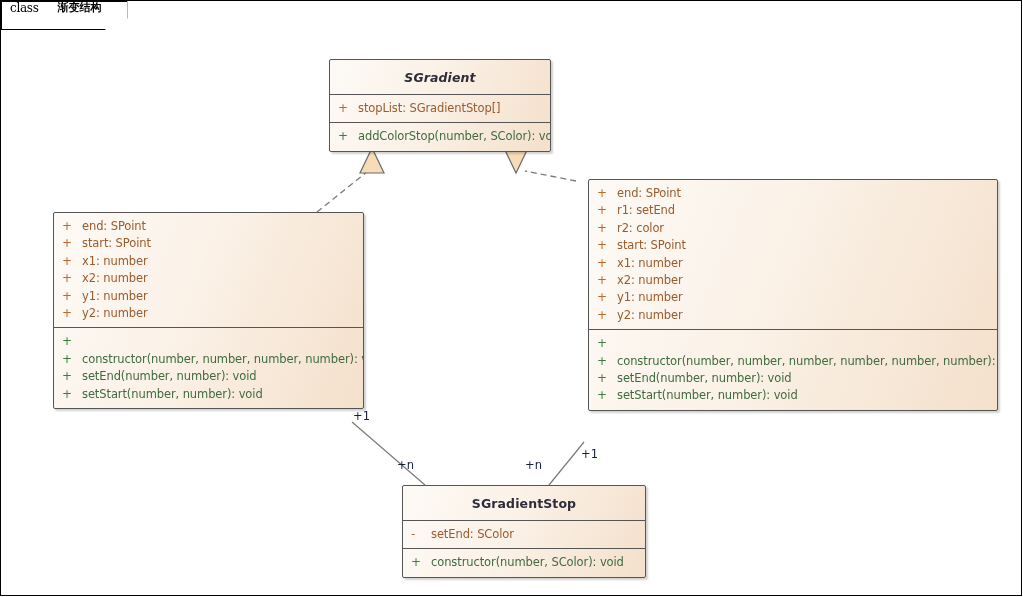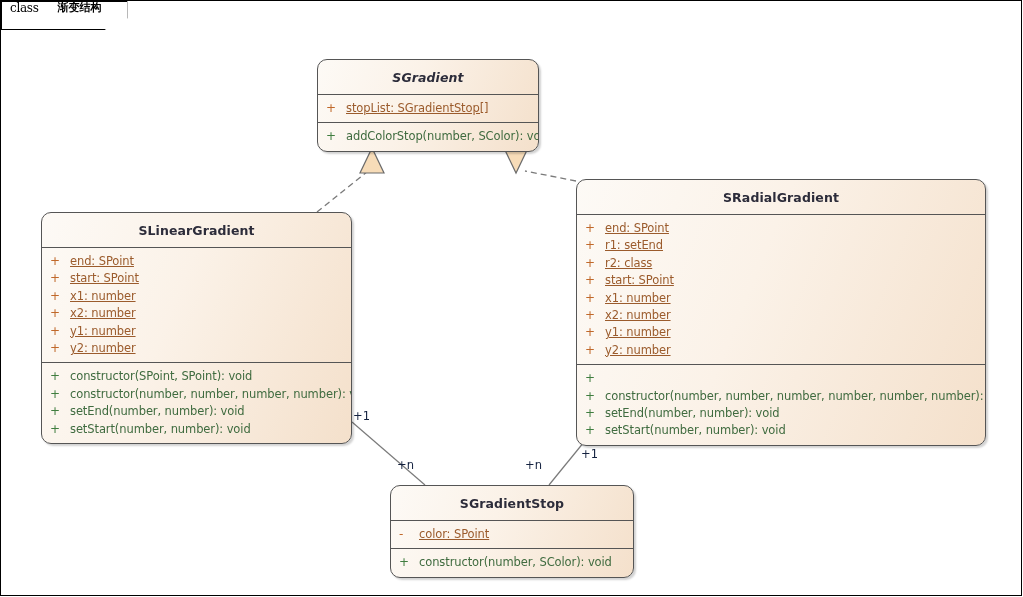--- a/index.html
+++ b/index.html
@@ -71,24 +71,25 @@
     width: 1023px;
     height: 597px;
     pointer-events: none;
   }
 
   
   .uml-class {
     position: absolute;
     box-sizing: border-box;
     border: 1px solid #555555;
-    border-radius: 10px;
+    border-radius: 2px;
     background-image: linear-gradient(112deg, #fdfaf6 0%, #fbf2e8 42%, #f4e0cb 100%);
     box-shadow: 2px 2px 2px rgba(0,0,0,0.18);
     overflow: hidden;
+    margin-left: 12px;
   }
   .uml-header {
     text-align: center;
     font-size: 12.5px;
     font-weight: bold;
     color: #2c2c3a;
     padding: 10px 6px 9px 6px;
     border-bottom: 1px solid #555555;
     letter-spacing: 0.1px;
   }
@@ -109,21 +110,21 @@
     white-space: nowrap;
     padding-left: 8px;
   }
   .vis {
     width: 20px;
     flex: 0 0 20px;
     font-size: 12px;
     font-weight: normal;
   }
   .uml-row.attr .vis { color: #c0682a; }
-  .uml-row.attr .member { color: #9b5b2c; text-decoration: underline; }
+  .uml-row.attr .member { color: #9b5b2c; }
   .uml-row.meth .vis { color: #3f7d3f; }
   .uml-row.meth .member { color: #3f6b3f; }
   .member { letter-spacing: -0.1px; }
 
   
   .mult-label {
     position: absolute;
     font-size: 11.5px;
     color: #13213f;
     font-family: "DejaVu Sans", "Liberation Sans", sans-serif;
@@ -171,21 +172,20 @@
     </div>
     <div class="uml-section">
       <div class="uml-row meth">
         <span class="vis">+</span>
         <span class="member">addColorStop(number, SColor): void</span>
       </div>
     </div>
   </div>
 
   <div class="uml-class" id="box-slineargradient" style="left:40px; top:211px; width:311px;">
-    <div class="uml-header">SLinearGradient</div>
     <div class="uml-section">
       <div class="uml-row attr">
         <span class="vis">+</span>
         <span class="member">end: SPoint</span>
       </div>
       <div class="uml-row attr">
         <span class="vis">+</span>
         <span class="member">start: SPoint</span>
       </div>
       <div class="uml-row attr">
@@ -201,51 +201,49 @@
         <span class="member">y1: number</span>
       </div>
       <div class="uml-row attr">
         <span class="vis">+</span>
         <span class="member">y2: number</span>
       </div>
     </div>
     <div class="uml-section">
       <div class="uml-row meth">
         <span class="vis">+</span>
-        <span class="member">constructor(SPoint, SPoint): void</span>
       </div>
       <div class="uml-row meth">
         <span class="vis">+</span>
         <span class="member">constructor(number, number, number, number): void</span>
       </div>
       <div class="uml-row meth">
         <span class="vis">+</span>
         <span class="member">setEnd(number, number): void</span>
       </div>
       <div class="uml-row meth">
         <span class="vis">+</span>
         <span class="member">setStart(number, number): void</span>
       </div>
     </div>
   </div>
 
   <div class="uml-class" id="box-sradialgradient" style="left:575px; top:178px; width:410px;">
-    <div class="uml-header">SRadialGradient</div>
     <div class="uml-section">
       <div class="uml-row attr">
         <span class="vis">+</span>
         <span class="member">end: SPoint</span>
       </div>
       <div class="uml-row attr">
         <span class="vis">+</span>
         <span class="member">r1: setEnd</span>
       </div>
       <div class="uml-row attr">
         <span class="vis">+</span>
-        <span class="member">r2: class</span>
+        <span class="member">r2: color</span>
       </div>
       <div class="uml-row attr">
         <span class="vis">+</span>
         <span class="member">start: SPoint</span>
       </div>
       <div class="uml-row attr">
         <span class="vis">+</span>
         <span class="member">x1: number</span>
       </div>
       <div class="uml-row attr">
@@ -278,21 +276,21 @@
         <span class="member">setStart(number, number): void</span>
       </div>
     </div>
   </div>
 
   <div class="uml-class" id="box-sgradientstop" style="left:389px; top:484px; width:244px;">
     <div class="uml-header">SGradientStop</div>
     <div class="uml-section">
       <div class="uml-row attr">
         <span class="vis">-</span>
-        <span class="member">color: SPoint</span>
+        <span class="member">setEnd: SColor</span>
       </div>
     </div>
     <div class="uml-section">
       <div class="uml-row meth">
         <span class="vis">+</span>
         <span class="member">constructor(number, SColor): void</span>
       </div>
     </div>
   </div>
 

